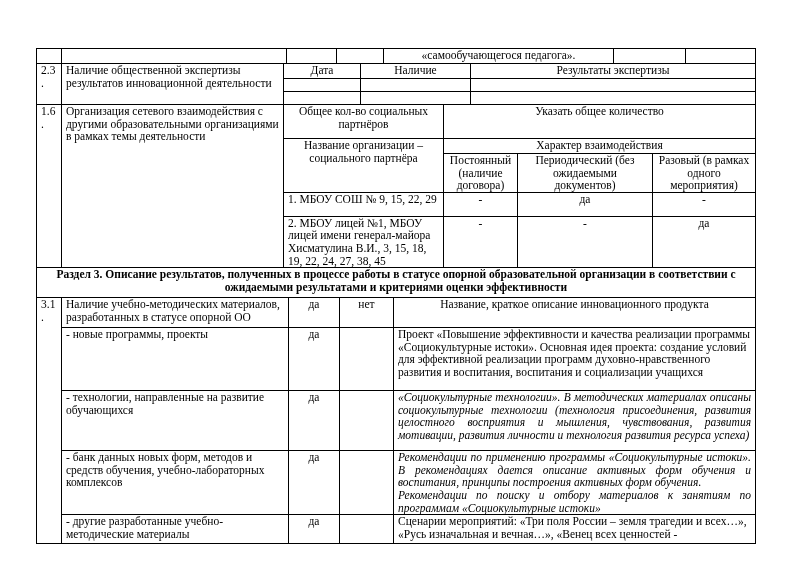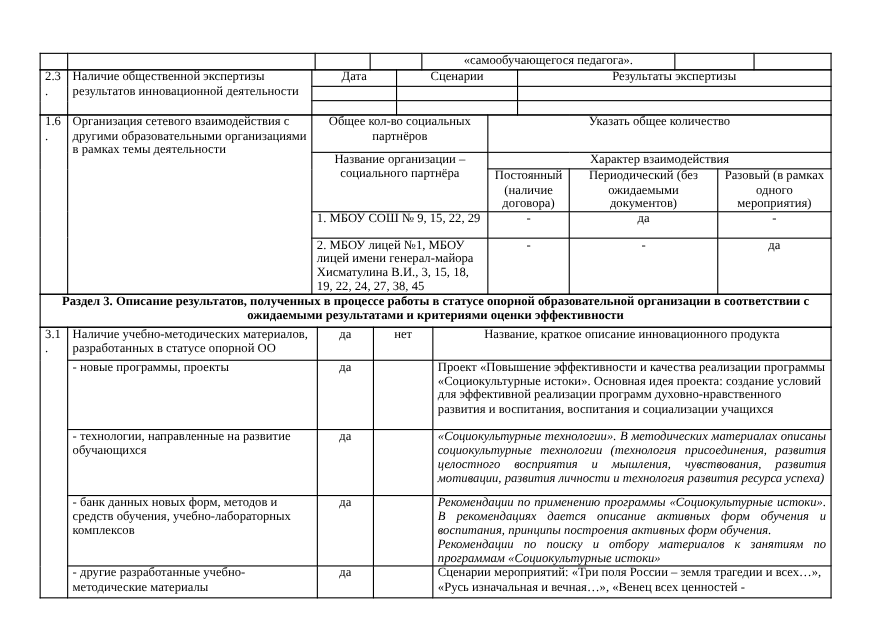--- a/index.html
+++ b/index.html
@@ -55,21 +55,21 @@
         <col style="width:77px">
       <col style="width:110px">
         <col style="width:285px">
     </colgroup>
     <tbody>
         <tr style="height:15px">
       <td rowspan="3" class="num">2.3
 .</td>
       <td rowspan="3">Наличие общественной экспертизы результатов инновационной деятельности</td>
       <td class="c">Дата</td>
-      <td class="c">Сценарии</td>
+      <td class="c">Наличие</td>
       <td class="c">Результаты экспертизы</td>
     </tr>
     <tr style="height:13px">
       <td></td>
       <td></td>
       <td></td>
     </tr>
     <tr style="height:13px">
       <td></td>
       <td></td>

